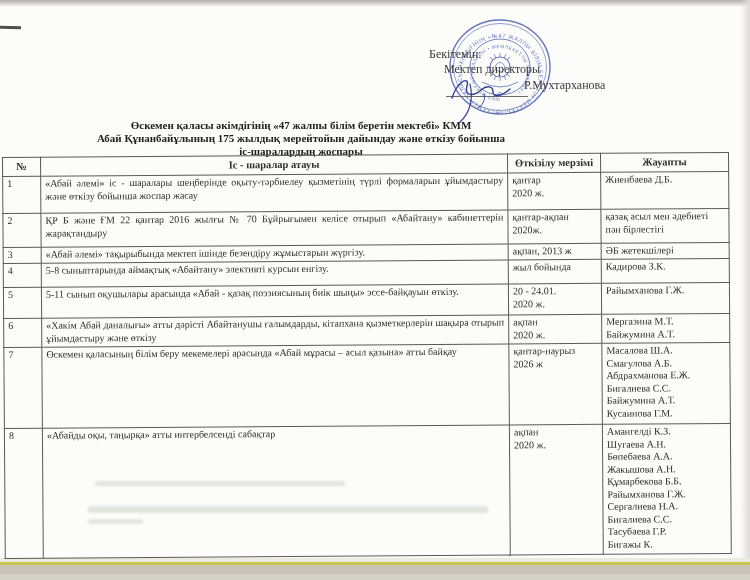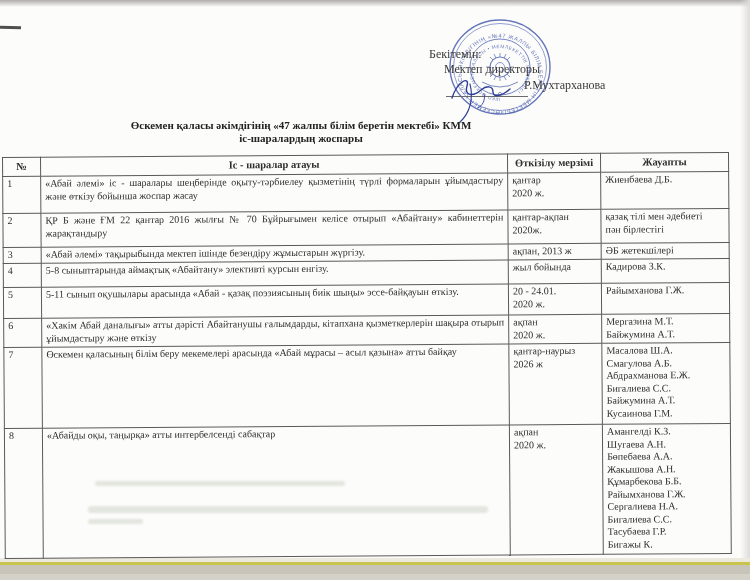--- a/index.html
+++ b/index.html
@@ -110,20 +110,21 @@
   <svg class="sig-svg" width="100" height="58" viewBox="0 0 100 58">
     <g stroke="#2e3d96" stroke-width="1.4" fill="none" stroke-linecap="round">
       <path d="M 12,30 C 18,12 30,8 27,18 C 24,28 33,29 41,22 C 47,17 53,18 53,24 C 53,30 62,28 70,21"></path>
       <path d="M 30,16 C 34,32 29,46 20,54" stroke-width="1.1"></path>
       <path d="M 44,26 C 46,32 42,38 38,40" stroke-width="0.9"></path>
     </g>
   </svg>
 
   <div class="title">
     <div>Өскемен қаласы әкімдігінің «47 жалпы білім беретін мектебі» КММ</div>
+    <div>Абай Құнанбайұлының 175 жылдық мерейтойын дайындау және өткізу бойынша</div>
     <div>іс-шаралардың жоспары</div>
   </div>
 
   <table class="plan">
     <colgroup>
       <col style="width:38px">
         <col style="width:467px">
         <col style="width:93px">
         <col style="width:128px">
     </colgroup>
@@ -139,21 +140,21 @@
       <td class="c-event">«Абай әлемі» іс - шаралары шеңберінде оқыту-тәрбиелеу қызметінің түрлі формаларын ұйымдастыру және өткізу бойынша жоспар жасау</td>
       <td class="c-date">қантар
 2020 ж.</td>
       <td class="c-resp">Жиенбаева Д.Б.</td>
     </tr>
     <tr style="height:34px">
       <td class="c-num">2</td>
       <td class="c-event">ҚР Б және ҒМ 22 қантар 2016 жылғы № 70 Бұйрығымен келісе отырып «Абайтану» кабинеттерін жарақтандыру</td>
       <td class="c-date">қантар-ақпан
 2020ж.</td>
-      <td class="c-resp">қазақ тілі мен әдебиеті
+      <td class="c-resp">қазақ асыл мен әдебиеті
 пән бірлестігі</td>
     </tr>
     <tr style="height:16px">
       <td class="c-num">3</td>
       <td class="c-event">«Абай әлемі» тақырыбында мектеп ішінде безендіру жұмыстарын жүргізу.</td>
       <td class="c-date">ақпан, 2013 ж</td>
       <td class="c-resp">ӘБ жетекшілері</td>
     </tr>
     <tr style="height:24px">
       <td class="c-num">4</td>

